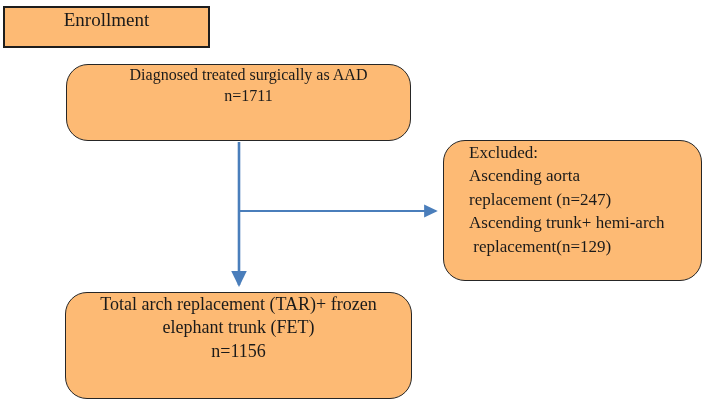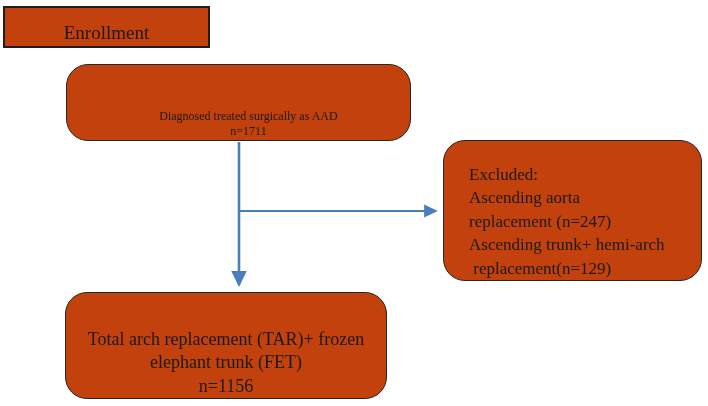--- a/index.html
+++ b/index.html
@@ -14,24 +14,24 @@
     background: #ffffff;
     overflow: hidden;
     font-family: "Liberation Serif", "DejaVu Serif", serif;
     color: #1a1a1a;
   }
 
   
   .node {
     position: absolute;
     box-sizing: border-box;
-    background: #c2410c;
+    background: #fdba74;
     display: flex;
     flex-direction: column;
-    justify-content: flex-end;
+    justify-content: flex-start;
   }
 
   .node-rect {
     border: 2.5px solid #1d1d1d;
     border-radius: 0;
     align-items: center;
   }
 
   .node-round {
     border: 1.8px solid #262626;
@@ -56,29 +56,29 @@
   }
 
   
   #diagnosed-box {
     left: 66px;
     top: 64px;
     width: 345px;
     height: 77px;
   }
   #diagnosed-box .node-line {
-    font-size: 12px;
+    font-size: 16px;
     margin-left: 20px;
   }
 
   
   #tar-fet-box {
     left: 65px;
     top: 292px;
-    width: 322px;
+    width: 347px;
     height: 107px;
   }
   #tar-fet-box .node-line {
     font-size: 18px;
   }
 
   
   #excluded-box {
     left: 443px;
     top: 140px;

